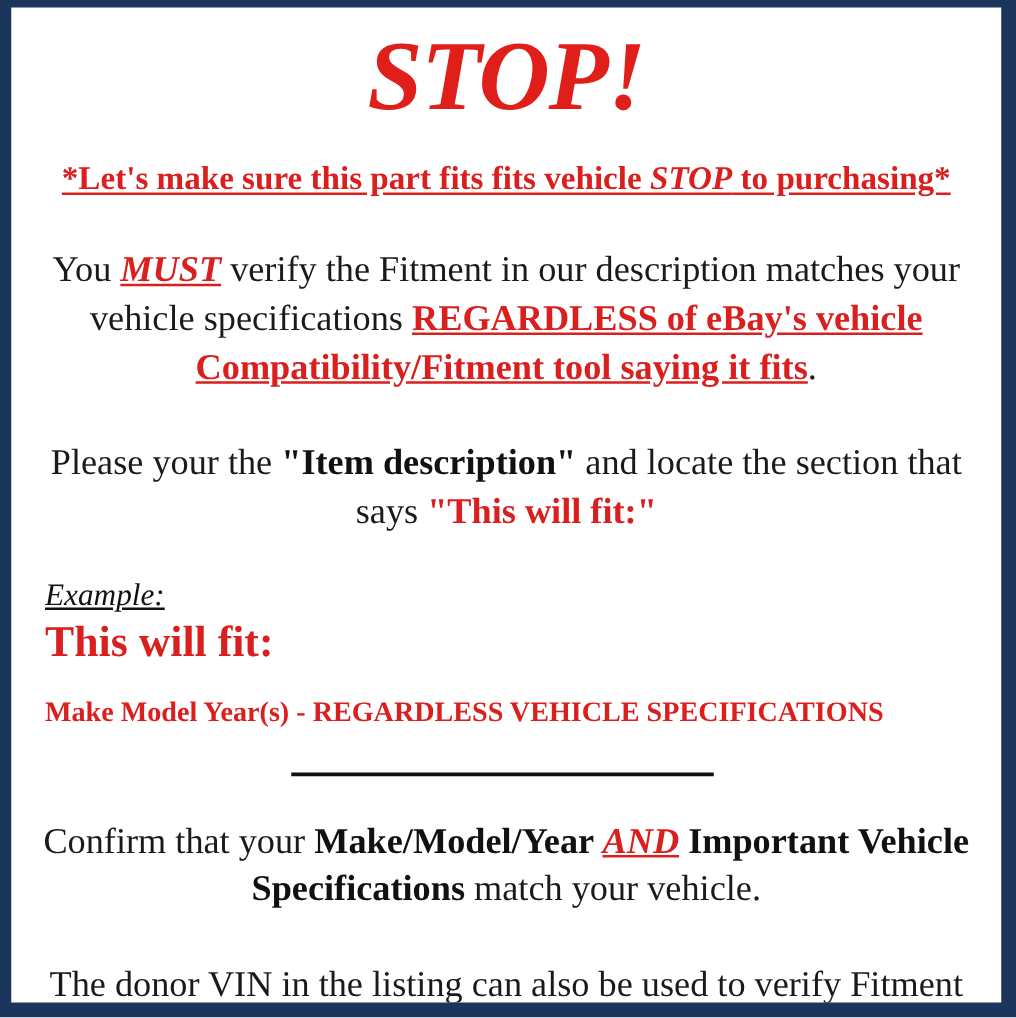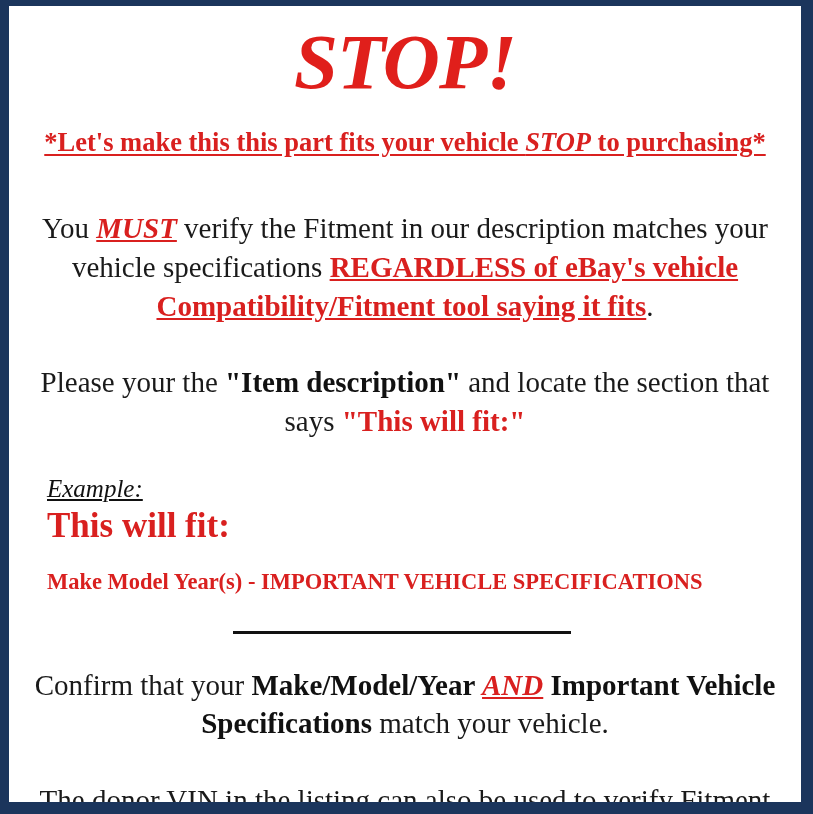--- a/index.html
+++ b/index.html
@@ -56,21 +56,21 @@
   .tagline .i { font-style: italic; }
 
   .para {
     color: #1a1a1a;
     font-size: 29px;
     line-height: 1.33;
     text-align: center;
     margin: 0;
     padding: 0 18px;
   }
-  .p-must { margin-top: 52px; }
+  .p-must { margin-top: 40px; }
   .p-view { margin-top: 38px; }
   .p-confirm { margin-top: 28px; }
   .p-vin { margin-top: 38px; }
 
   .para .hl {
     color: #d9201f;
     font-weight: bold;
     text-decoration: underline;
     text-underline-offset: 2px;
   }
@@ -80,21 +80,21 @@
     font-style: italic;
     text-decoration: underline;
     text-underline-offset: 2px;
   }
   .para .redb { color: #d9201f; font-weight: bold; }
   .para .blackb { color: #111111; font-weight: bold; }
 
   
   .example-block {
     margin-top: 34px;
-    padding-left: 38px;
+    padding-left: 27px;
     text-align: left;
   }
   .example-label {
     color: #111111;
     font-style: italic;
     font-size: 25px;
     line-height: 1.18;
     text-decoration: underline;
     text-underline-offset: 2px;
     display: inline-block;
@@ -127,30 +127,30 @@
   }
 </style>
 </head>
 <body>
 
 <div class="frame">
   <div class="sheet">
 
     <h1 class="title">STOP!</h1>
 
-    <p class="tagline"><span>*Let's make this this part fits your vehicle </span><span class="i">STOP</span><span> to purchasing*</span></p>
+    <p class="tagline"><span>*Let's make sure this part fits fits vehicle </span><span class="i">STOP</span><span> to purchasing*</span></p>
 
     <p class="para p-must"><span>You </span><span class="hl-i">MUST</span><span> verify the Fitment in our description matches your vehicle specifications </span><span class="hl">REGARDLESS of eBay's vehicle Compatibility/Fitment tool saying it fits</span><span>.</span></p>
 
     <p class="para p-view"><span>Please your the </span><span class="blackb">"Item description"</span><span> and locate the section that says </span><span class="redb">"This will fit:"</span></p>
 
     <div class="example-block">
       <div class="example-label">Example:</div>
       <div class="example-fit">This will fit:</div>
-      <div class="example-spec">Make Model Year(s) - IMPORTANT VEHICLE SPECIFICATIONS</div>
+      <div class="example-spec">Make Model Year(s) - REGARDLESS VEHICLE SPECIFICATIONS</div>
     </div>
 
     <div class="divider-wrap">
       <span class="divider"></span>
     </div>
 
     <p class="para p-confirm"><span>Confirm that your </span><span class="blackb">Make/Model/Year </span><span class="hl-i">AND</span><span class="blackb"> Important Vehicle Specifications</span><span> match your vehicle.</span></p>
 
     <p class="para p-vin">The donor VIN in the listing can also be used to verify Fitment with your local automotive professional.</p>
 

